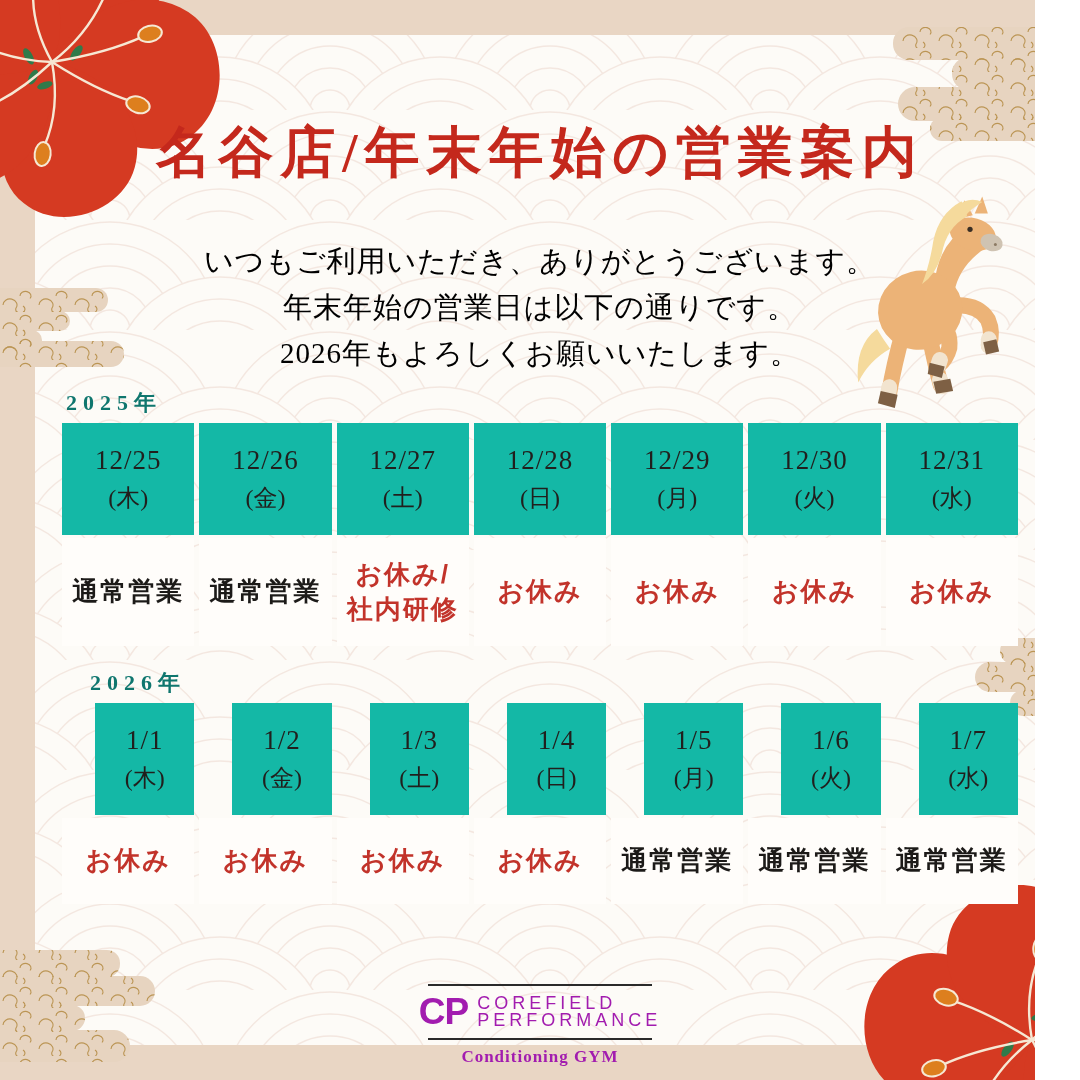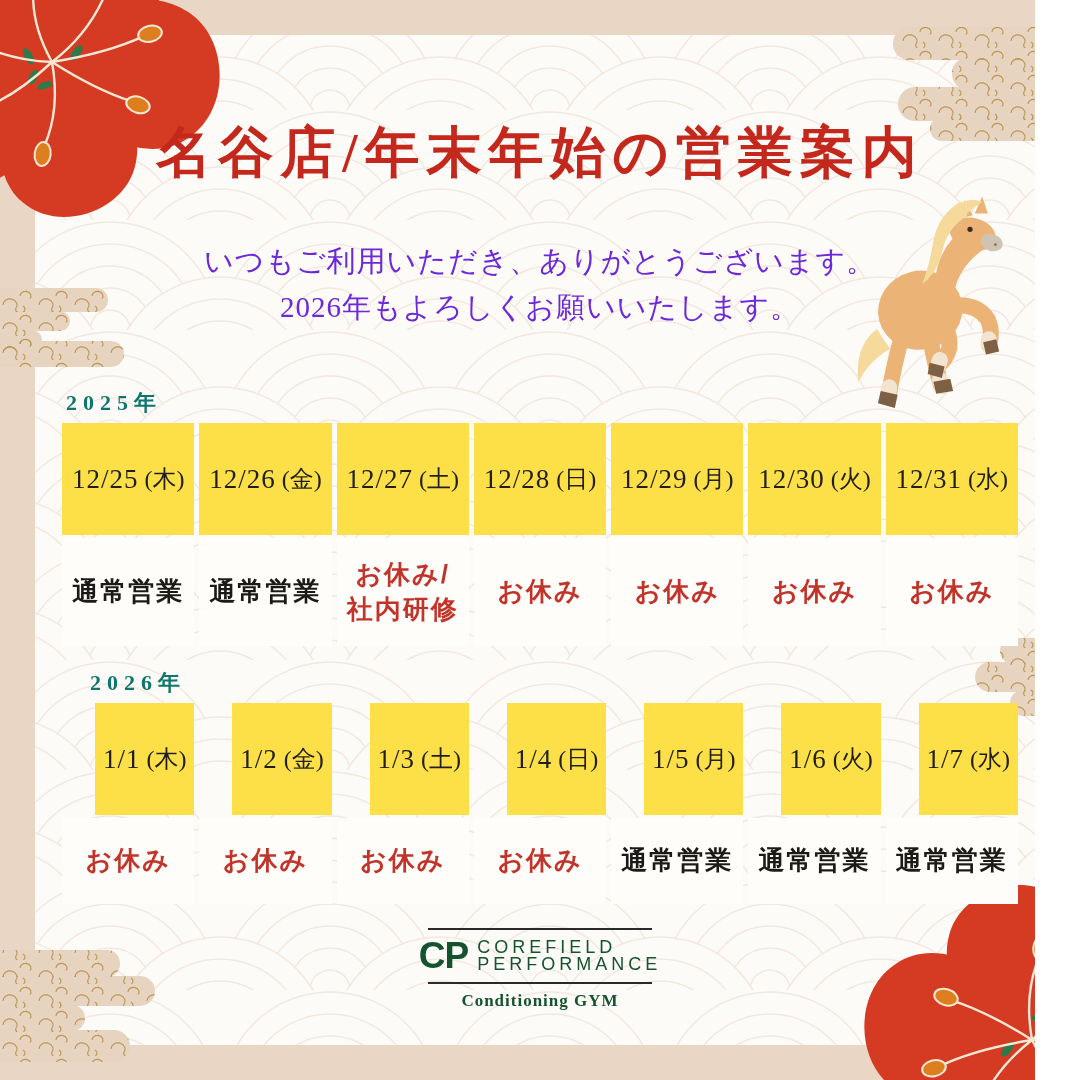--- a/index.html
+++ b/index.html
@@ -5,42 +5,42 @@
   html,body{margin:0;padding:0;}
   body{width:1080px;height:1080px;font-family:"Liberation Serif","DejaVu Serif",serif;}
   .canvas{position:relative;width:1035px;height:1080px;background:#e9d6c4;overflow:hidden;text-decoration:underline;}
   .decor-layer{position:absolute;left:0;top:0;width:1080px;height:1080px;}
   .content{position:absolute;left:0;top:0;width:1080px;height:1080px;}
 
   .page-title{position:absolute;left:0;top:116px;width:1080px;text-align:center;
     font-size:55px;font-weight:700;letter-spacing:7px;color:#c4281c;}
 
   .greeting{position:absolute;left:0;top:238px;width:1080px;text-align:center;
-    font-size:29px;line-height:46px;color:#6d28d9;letter-spacing:1px;}
+    font-size:29px;line-height:46px;color:#000000;letter-spacing:1px;}
 
   .year-label{position:absolute;left:66px;font-size:22px;letter-spacing:6px;color:#0f766e;font-weight:600;}
   .year-1{top:388px;}
   .year-2{top:668px;margin-left:24px;}
 
   .sched{position:absolute;left:62px;width:956px;display:grid;
     grid-template-columns:repeat(7,1fr);column-gap:5px;row-gap:3px;}
   .t1{top:423px;}
   .t2{top:703px;}
-  .th{background:#fde047;display:flex;flex-direction:row;align-items:center;justify-content:center;gap:6px;}
+  .th{background:#14b8a6;display:flex;flex-direction:column;align-items:center;justify-content:center;gap:6px;}
   .t1 .th{height:112px;} .t2 .th{height:112px;margin-left:33px;}
   .td{background:#fffdfa;display:flex;align-items:center;justify-content:center;}
   .t1 .td{height:108px;} .t2 .td{height:86px;}
   .date{font-size:27px;color:#211f1d;letter-spacing:1px;}
   .wd{font-size:24px;color:#211f1d;}
   .status{font-size:26px;letter-spacing:2px;white-space:pre-line;text-align:center;line-height:1.35;}
   .status.open{color:#1c1a18;font-weight:600;}
   .status.closed{color:#c2332a;font-weight:700;
     font-family:"Liberation Sans","DejaVu Sans",sans-serif;}
 
-  .logo{position:absolute;left:50%;top:928px;transform:translateX(-50%);width:224px;color:#14532d;}
+  .logo{position:absolute;left:50%;top:984px;transform:translateX(-50%);width:224px;color:#a21caf;}
   .logo-rule{height:0;border-top:2.5px solid #2a2a2a;}
   .logo-row{display:flex;align-items:center;justify-content:center;gap:9px;padding:5px 2px;}
   .logo-cp{font-family:"Liberation Sans","DejaVu Sans",sans-serif;font-weight:900;font-size:37px;letter-spacing:-1px;}
   .logo-name{font-family:"Liberation Sans","DejaVu Sans",sans-serif;font-size:18px;letter-spacing:4px;line-height:17px;white-space:nowrap;}
   .logo-tagline{text-align:center;font-size:17px;font-weight:700;letter-spacing:1px;margin-top:7px;}
 </style>
 </head>
 <body>
 
 <div class="canvas">
@@ -191,20 +191,21 @@
       <path d="M118 20 Q132 8 146 15 Q134 22 127 31 Z" fill="#f5da9c"></path>
     </g>
   </svg>
 
   <div class="content">
 
     <div class="page-title">名谷店/年末年始の営業案内</div>
 
     <div class="greeting">
       <div>いつもご利用いただき、ありがとうございます。</div>
+      <div>年末年始の営業日は以下の通りです。</div>
       <div>2026年もよろしくお願いいたします。</div>
     </div>
 
     <div class="year-label year-1">2025年</div>
 
     <div class="sched t1">
       <div class="th">
         <div class="date">12/25</div>
         <div class="wd">(木)</div>
       </div>

